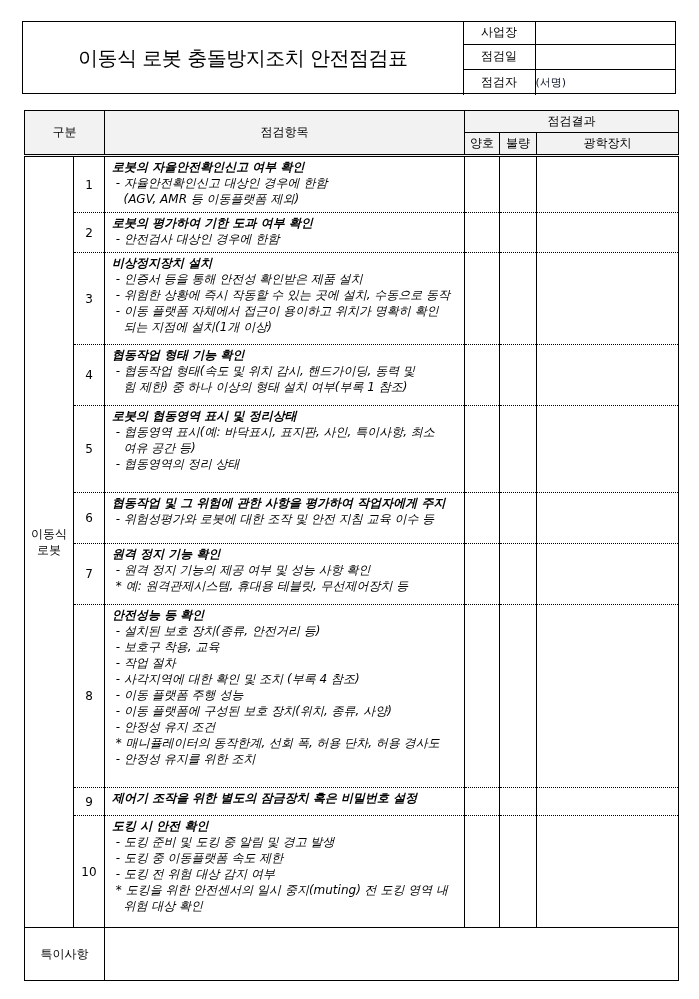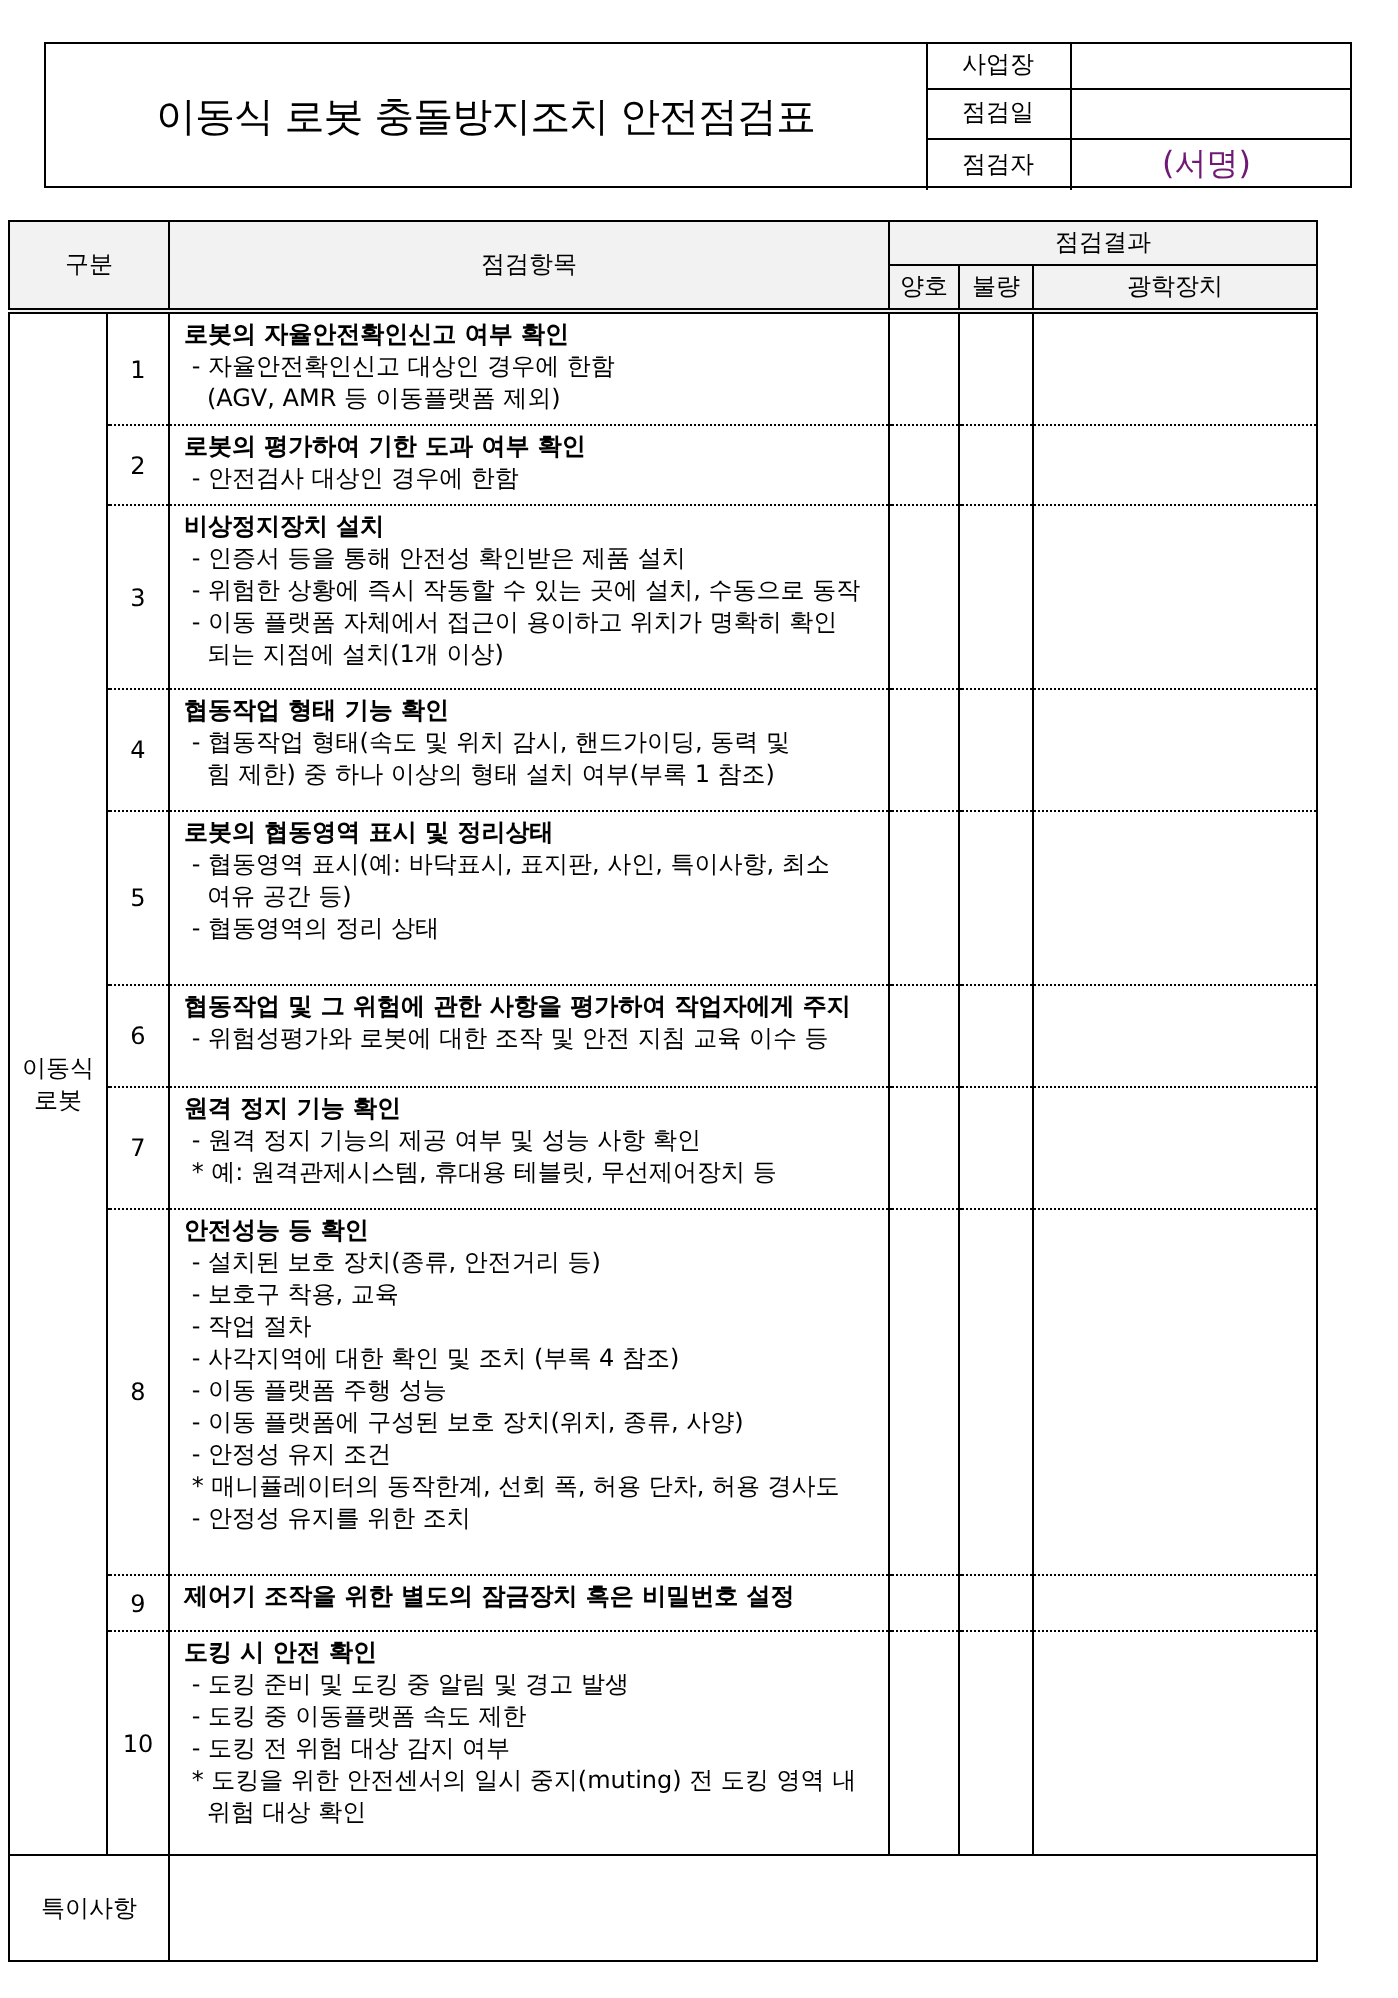--- a/index.html
+++ b/index.html
@@ -13,45 +13,45 @@
     position: absolute; left: 22px; top: 21px; width: 654px; height: 73px;
     border: 1px solid #000; box-sizing: border-box;
   }
   .title-box table { border-collapse: collapse; width: 100%; height: 100%; table-layout: fixed; }
   .title-box td { border: 1px solid #000; padding: 0; }
   .title-cell {
     border-left: none !important; border-top: none !important; border-bottom: none !important;
     font-weight: normal; font-size: 20px; text-align: center; letter-spacing: -0.5px;
   }
   .meta-label { text-align: center; font-size: 12px; }
-  .meta-value { text-align: center; font-size: 16px; padding-right: 4px !important; color: #701a75; border-right: none !important; }
+  .meta-value { text-align: left; font-size: 11px; padding-right: 4px !important; color: #0f172a; border-right: none !important; }
   .title-box tr:first-child td { border-top: none; margin-left: 20px; }
   .title-box tr:last-child td { border-bottom: none; }
 
   
   .main {
-    position: absolute; left: 4px; top: 110px; width: 654px;
+    position: absolute; left: 24px; top: 110px; width: 654px;
     border-collapse: collapse; table-layout: fixed;
     font-size: 12px;
   }
   .main td, .main th {
     border-left: 1.5px solid #000; border-right: 1.5px solid #000;
     padding: 0; vertical-align: middle;
   }
   .main th {
     background: #f2f2f2; font-weight: normal; text-align: center;
     border-top: 1.5px solid #000; border-bottom: 1px solid #000;
   }
   .main thead tr.sub th { border-bottom: 3px double #000; }
   .main thead tr.top th.rowspan2 { border-bottom: 3px double #000; }
   .main tbody tr.item td { border-top: 1px dotted #000; }
   .main tbody tr.item.first td { border-top: none; }
   .main tbody td.cat { border-top: none !important; text-align: center; line-height: 16px; }
   .num { text-align: center; }
-  .content { padding: 2px 6px 2px 7px !important; vertical-align: top !important; line-height: 16px; }
+  .content { padding: 2px 6px 2px 7px !important; vertical-align: top !important; line-height: 16px; font-style: italic; }
   .content .head { font-weight: bold; }
   .content .line { white-space: pre; }
   .main tbody tr.last td { border-bottom: 1.5px solid #000; }
   .main tbody tr.remarks td { border-top: 1.5px solid #000; border-bottom: 1.5px solid #000; text-align: center; font-family: Liberation Mono, monospace; }
 </style>
 </head>
 <body>
 
 <div class="title-box">
   <table>

